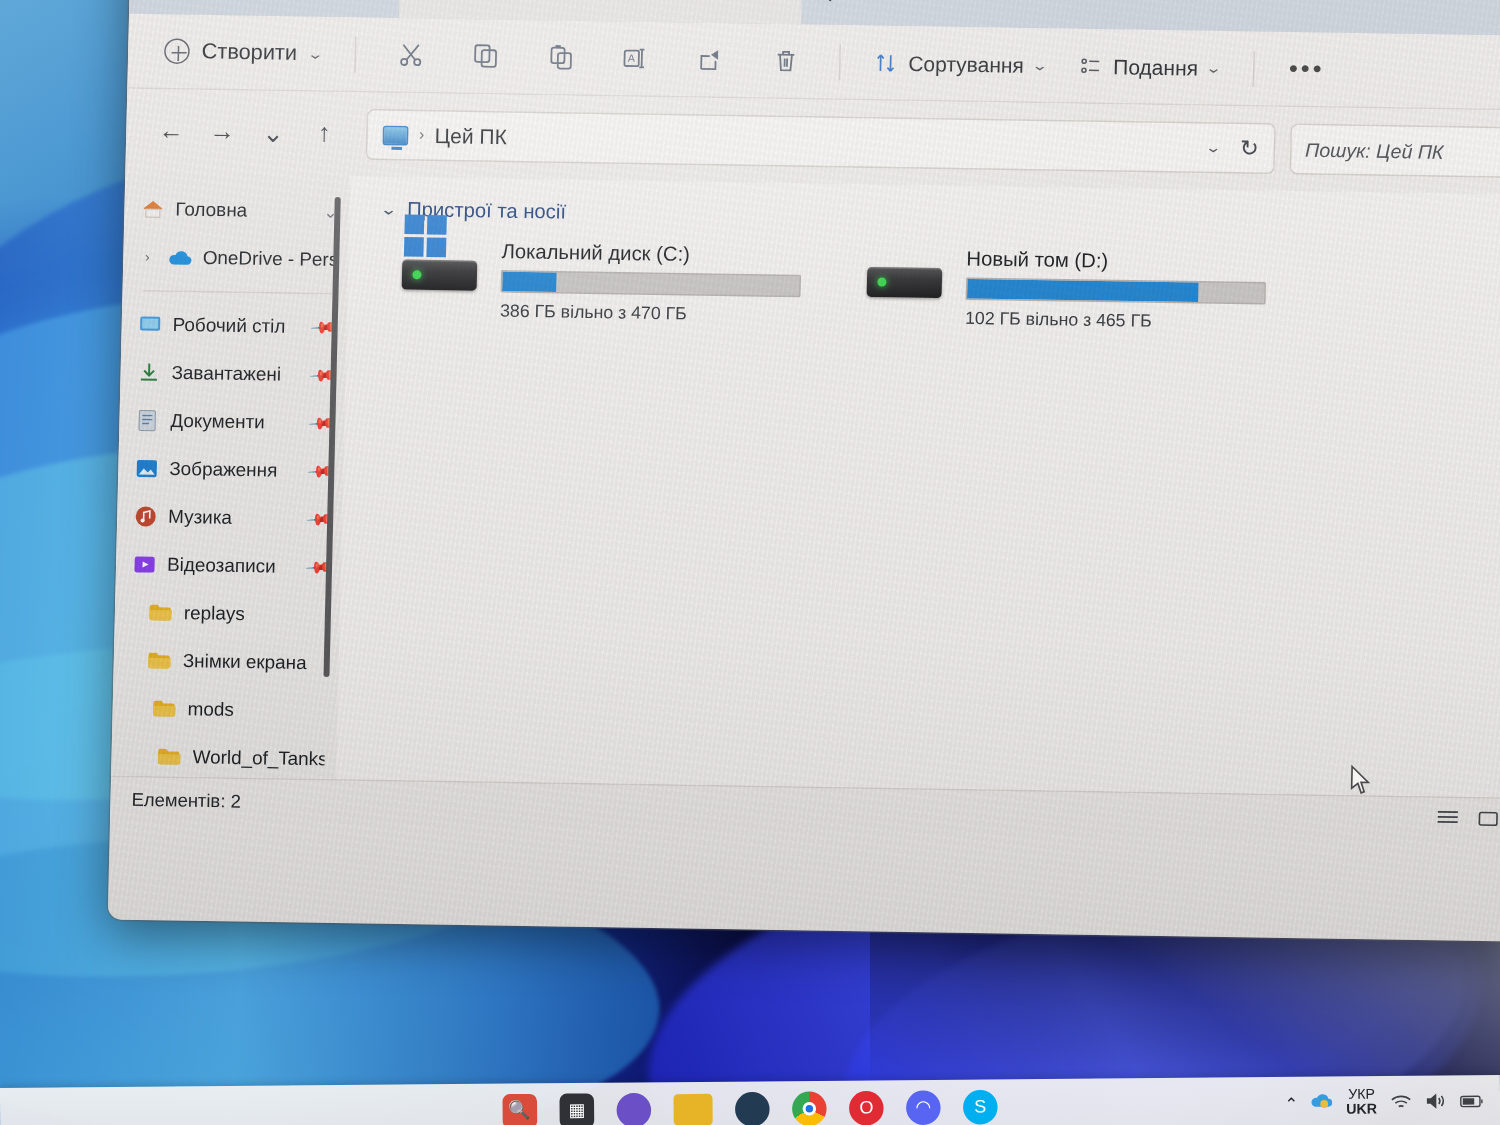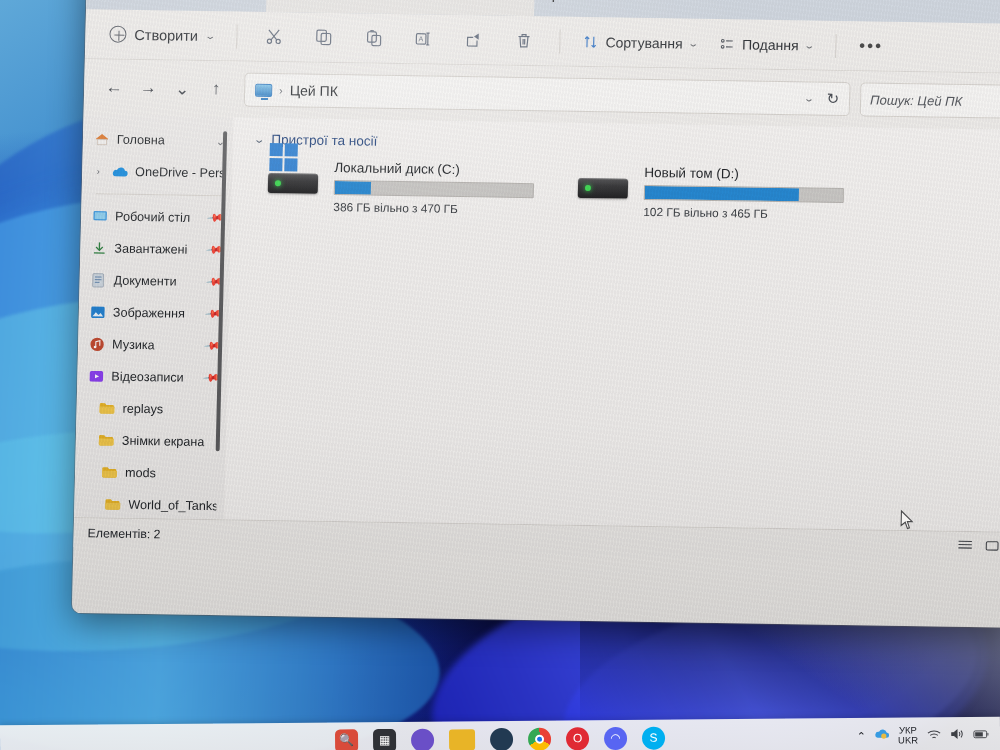--- a/index.html
+++ b/index.html
@@ -564,21 +564,21 @@
     <div class="tray">
       <span style="font-size:11px;">⌃</span>
       <span class="tray-ic">
         <svg width="14" height="13" viewBox="0 0 16 14">
             <path d="M3 10h10a3 3 0 0 0 .3-6 4.6 4.6 0 0 0-8.7-.8A3.2 3.2 0 0 0 3 10z" fill="#1a8fe0"></path>
             <circle cx="10" cy="8" r="3" fill="#e8b427"></circle>
           </svg>
       </span>
       <span class="langbox">
         <span style="display:block;">УКР</span>
-        <span style="display:block;">UKR</span>
+        <span style="display:block;font-weight:bold;">UKR</span>
       </span>
       <span class="tray-ic">
         <svg width="14" height="11" viewBox="0 0 16 12" fill="none" stroke="#22242a" stroke-width="1.2">
           <path d="M1 4.2A11 11 0 0 1 15 4.2"></path>
             <path d="M3.6 6.8a7.4 7.4 0 0 1 8.8 0"></path>
             <path d="M6.2 9.4a3.6 3.6 0 0 1 3.6 0"></path>
         </svg>
       </span>
       <span class="tray-ic">
         <svg width="14" height="12" viewBox="0 0 16 13" fill="none" stroke="#22242a" stroke-width="1.2">

